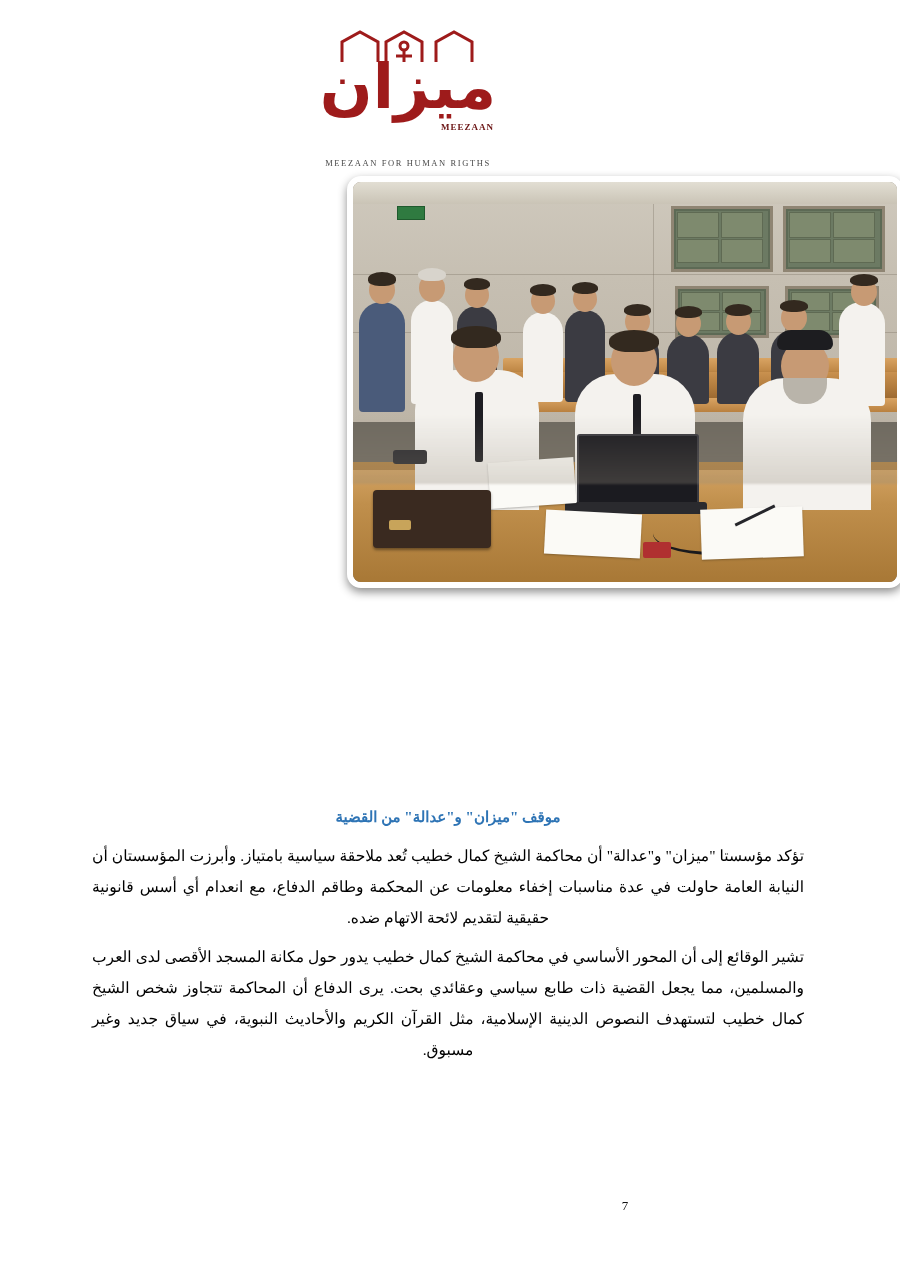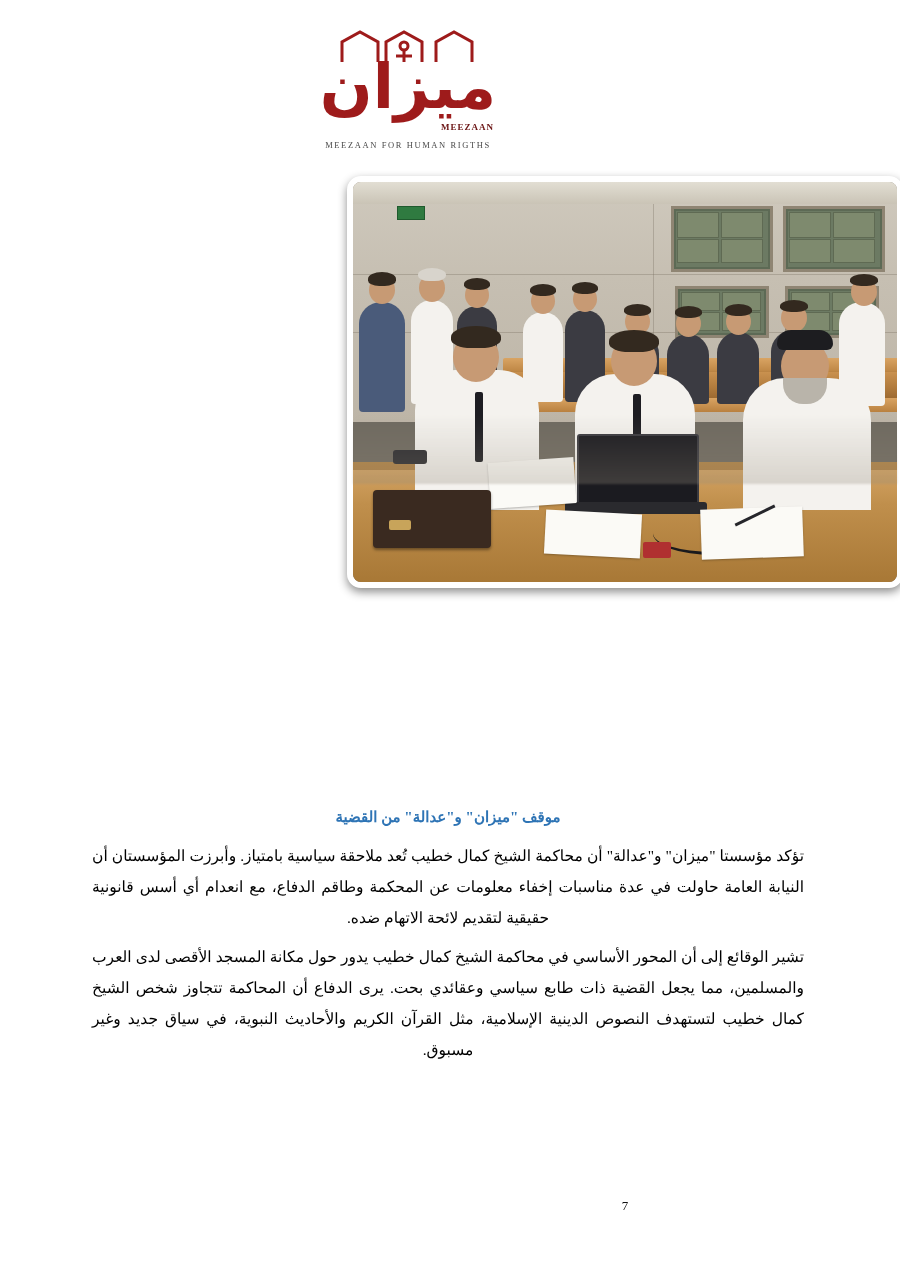--- a/index.html
+++ b/index.html
@@ -62,21 +62,21 @@
     position: absolute;
     bottom: 6px;
     right: 4px;
     font-family: "Liberation Serif", serif;
     font-size: 9px;
     letter-spacing: 1px;
     color: #6b1414;
     font-weight: 700;
   }
   .logo-sub {
-    margin-top: 2px;
+    margin-top: 20px;
     font-family: "Liberation Serif", serif;
     font-size: 8.5px;
     letter-spacing: 1.6px;
     color: #4a4a4a;
     text-transform: uppercase;
   }
 
   
   .photo-wrap {
     position: absolute;

